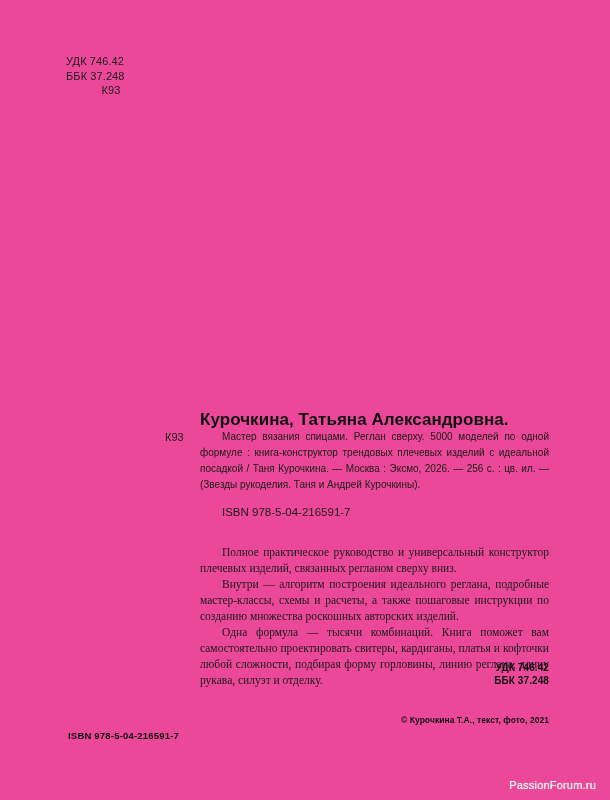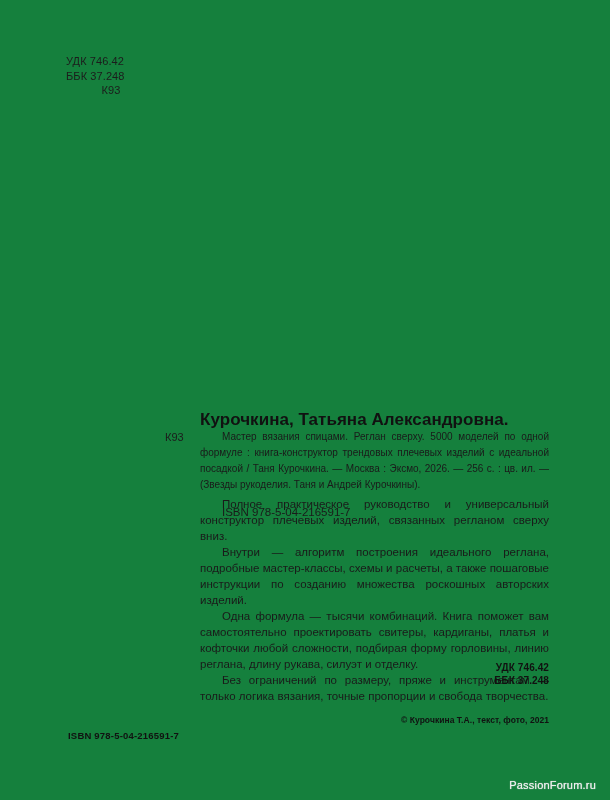--- a/index.html
+++ b/index.html
@@ -11,21 +11,21 @@
     height: 800px;
     background: #fdfdfd;
     font-family: "Liberation Sans", sans-serif;
     color: #1a1a1a;
     position: relative;
     overflow: hidden;
   }
   .page {
     position: absolute;
     inset: 0;
-    background: #15803d;
+    background: #ec4899;
   }
 
   
   .udc-top {
     position: absolute;
     left: 60px;
     top: 54px;
     width: 120px;
     font-size: 11px;
     line-height: 14.5px;
@@ -78,22 +78,23 @@
     margin-top: 11px;
     font-size: 11.5px;
     line-height: 16px;
     text-indent: 22px;
   }
 
   
   .annotation {
     position: absolute;
     left: 200px;
-    top: 496px;
+    top: 544px;
     width: 349px;
+    font-family: Liberation Serif, serif;
   }
   .annotation p {
     margin: 0;
     font-size: 11.5px;
     line-height: 16px;
     text-align: justify;
     text-indent: 22px;
     color: #1a1a1a;
   }
 
@@ -164,21 +165,20 @@
       <span class="shelf-mark">К93</span>
       <div class="desc-body">Мастер вязания спицами. Реглан сверху. 5000 моделей по одной формуле : книга-конструктор трендовых плечевых изделий с идеальной посадкой / Таня Курочкина. — Москва : Эксмо, 2026. — 256 с. : цв. ил. — (Звезды рукоделия. Таня и Андрей Курочкины).</div>
     </div>
     <div class="isbn-line">ISBN 978-5-04-216591-7</div>
   </div>
 
   <div class="annotation">
     <p>Полное практическое руководство и универсальный конструктор плечевых изделий, связанных регланом сверху вниз.</p>
     <p>Внутри — алгоритм построения идеального реглана, подробные мастер-классы, схемы и расчеты, а также пошаговые инструкции по созданию множества роскошных авторских изделий.</p>
     <p>Одна формула — тысячи комбинаций. Книга поможет вам самостоятельно проектировать свитеры, кардиганы, платья и кофточки любой сложности, подбирая форму горловины, линию реглана, длину рукава, силуэт и отделку.</p>
-    <p>Без ограничений по размеру, пряже и инструментам — только логика вязания, точные пропорции и свобода творчества.</p>
   </div>
 
   <div class="udc-bottom">
     <div>УДК 746.42</div>
     <div>ББК 37.248</div>
   </div>
 
   <div class="copyright">
     <div class="c-row">© Курочкина Т.А., текст, фото, 2021</div>
   </div>

